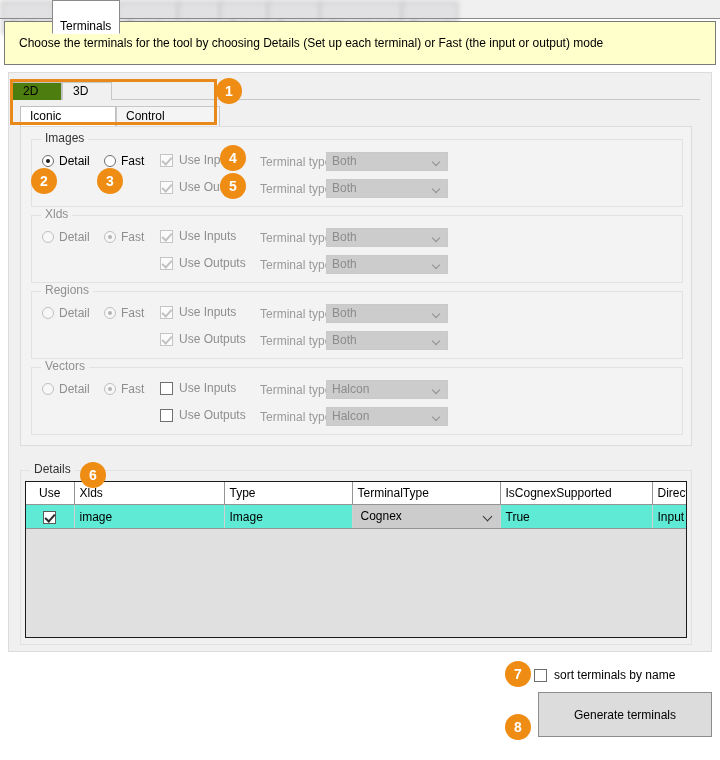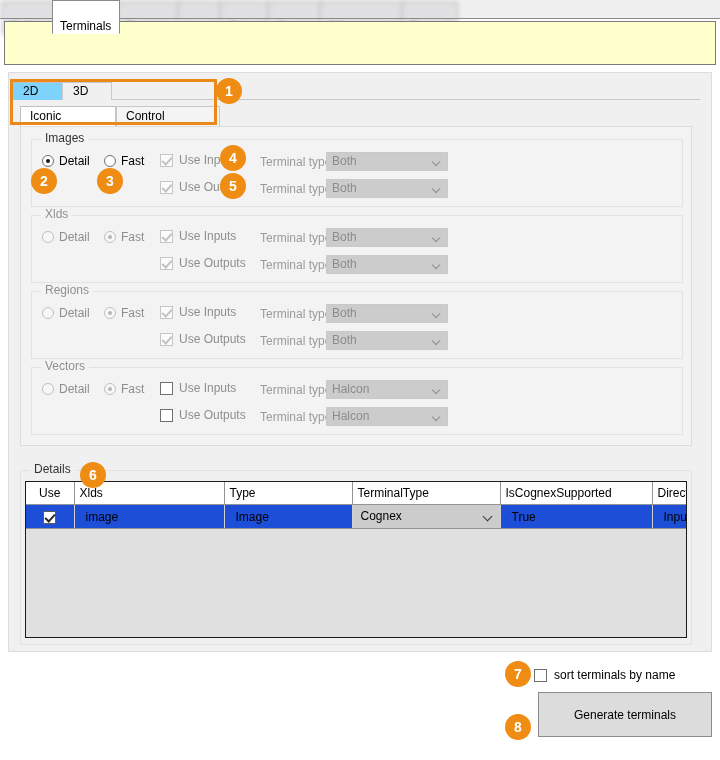--- a/index.html
+++ b/index.html
@@ -106,21 +106,21 @@
     line-height: 17px;
     padding: 0 10px;
     font-size: 12px;
     background: #f0f0f0;
     border: 1px solid #c8c8c8;
     border-bottom: none;
     box-sizing: border-box;
     color: #000;
   }
   .mtab.sel {
-    background: #7dd3fc;
+    background: #4d7c0f;
     border-color: #c0c0c0;
   }
   .mtab-fill {
     position: absolute;
     left: 0; top: 17px; width: 688px; height: 1px;
     background: #c8c8c8;
   }
 
   
   .subtab-row {
@@ -300,22 +300,22 @@
     text-align: left;
     padding: 3px 0 3px 5px;
     background: #ffffff;
     border-right: 1px solid #949494;
     border-bottom: 1px solid #949494;
     height: 16px;
     color: #000;
   }
   .grid td {
     font-size: 12px;
-    padding: 3px 0 3px 11px;
-    background: #1d4ed8;
+    padding: 3px 0 3px 5px;
+    background: #5eead4;
     border-right: 1px solid #d0d0d0;
     border-bottom: 1px solid #949494;
     height: 17px;
     color: #000;
     overflow: hidden;
     white-space: nowrap;
   }
   .grid td.cell-use, .grid th.col-use { text-align: center; padding-left: 0; }
   .cell-combo {
     position: relative;
@@ -425,20 +425,21 @@
   <div class="ttab blur" style="left:178px; width:44px;">Inputs</div>
   <div class="ttab blur" style="left:220px; width:50px;">Outputs</div>
   <div class="ttab blur" style="left:268px; width:54px;">Graphics</div>
   <div class="ttab blur" style="left:320px; width:84px;">Other Variables</div>
   <div class="ttab blur" style="left:402px; width:56px;">Records</div>
   <div class="tabstrip-line"></div>
 </div>
 
 <div class="banner-outer">
   <div class="banner-inner"></div>
+  <div class="banner-text">Choose the terminals for the tool by choosing Details (Set up each terminal) or Fast (the input or output) mode</div>
 </div>
 
 <div class="content-panel"></div>
 
 <div class="maintab-row">
   <div class="mtab-fill"></div>
   <div class="mtab sel" style="left:0px;  width:50px;">2D</div>
   <div class="mtab" style="left:50px; width:50px;">3D</div>
 </div>
 

